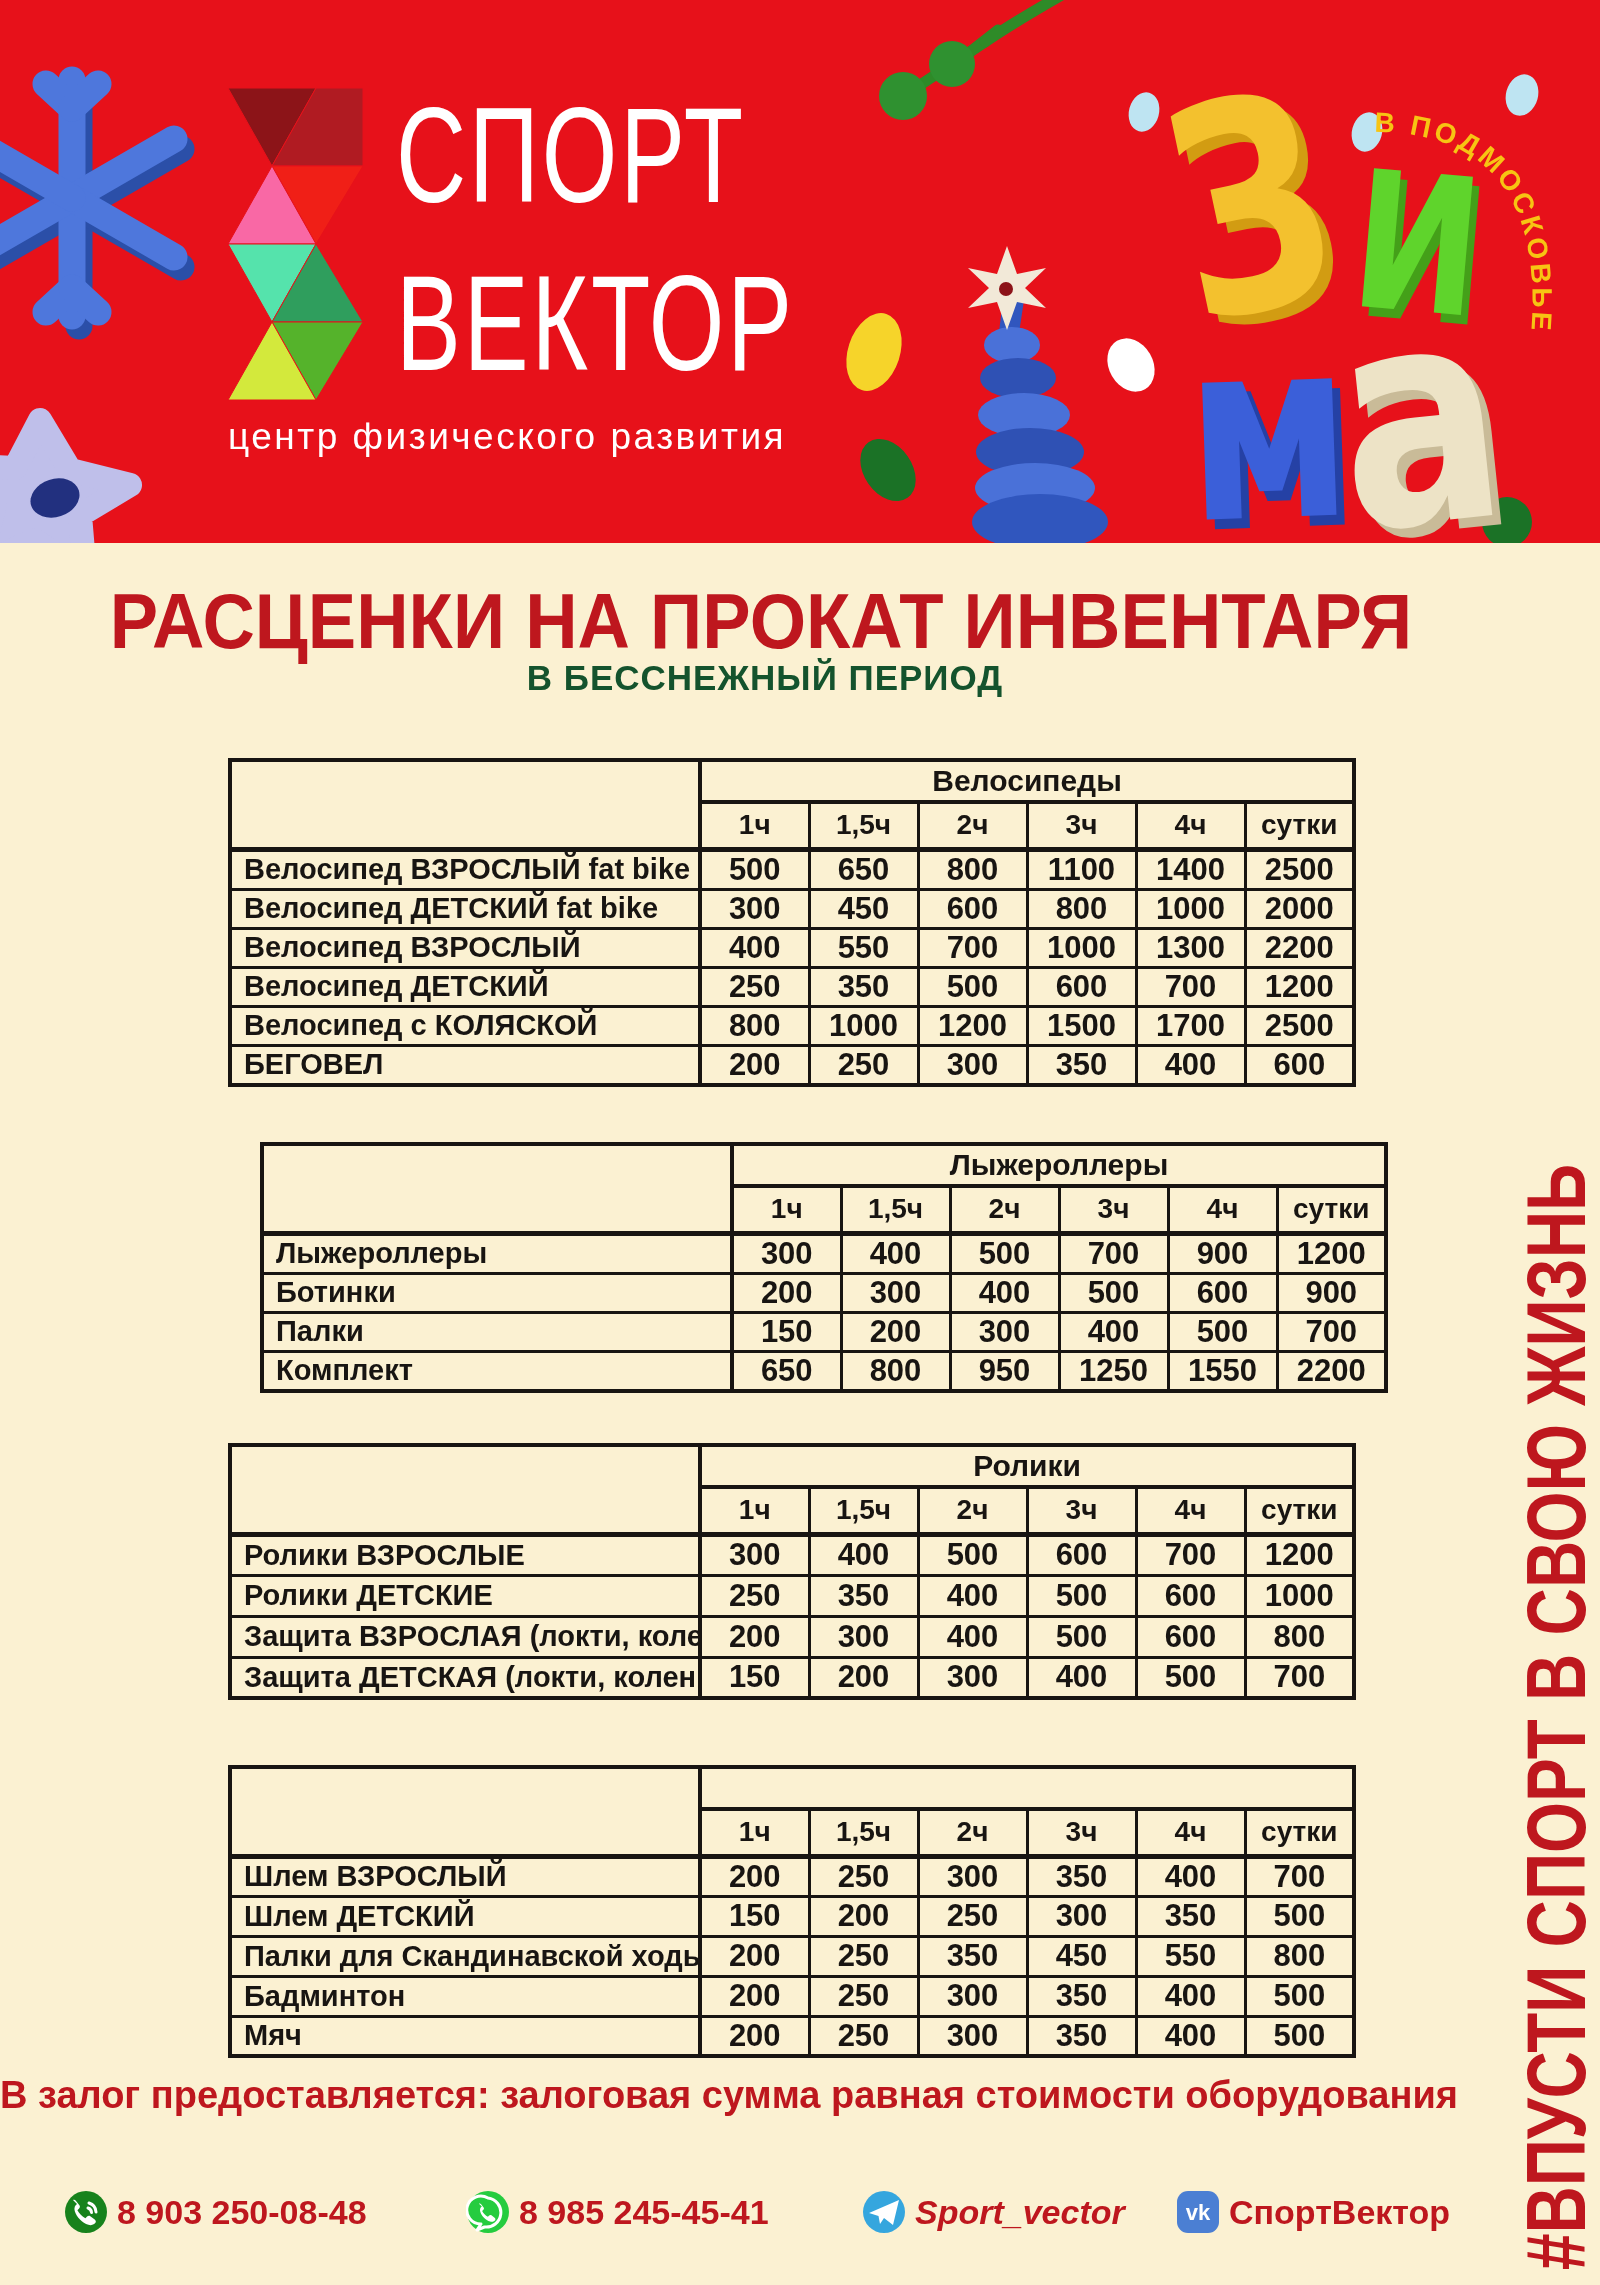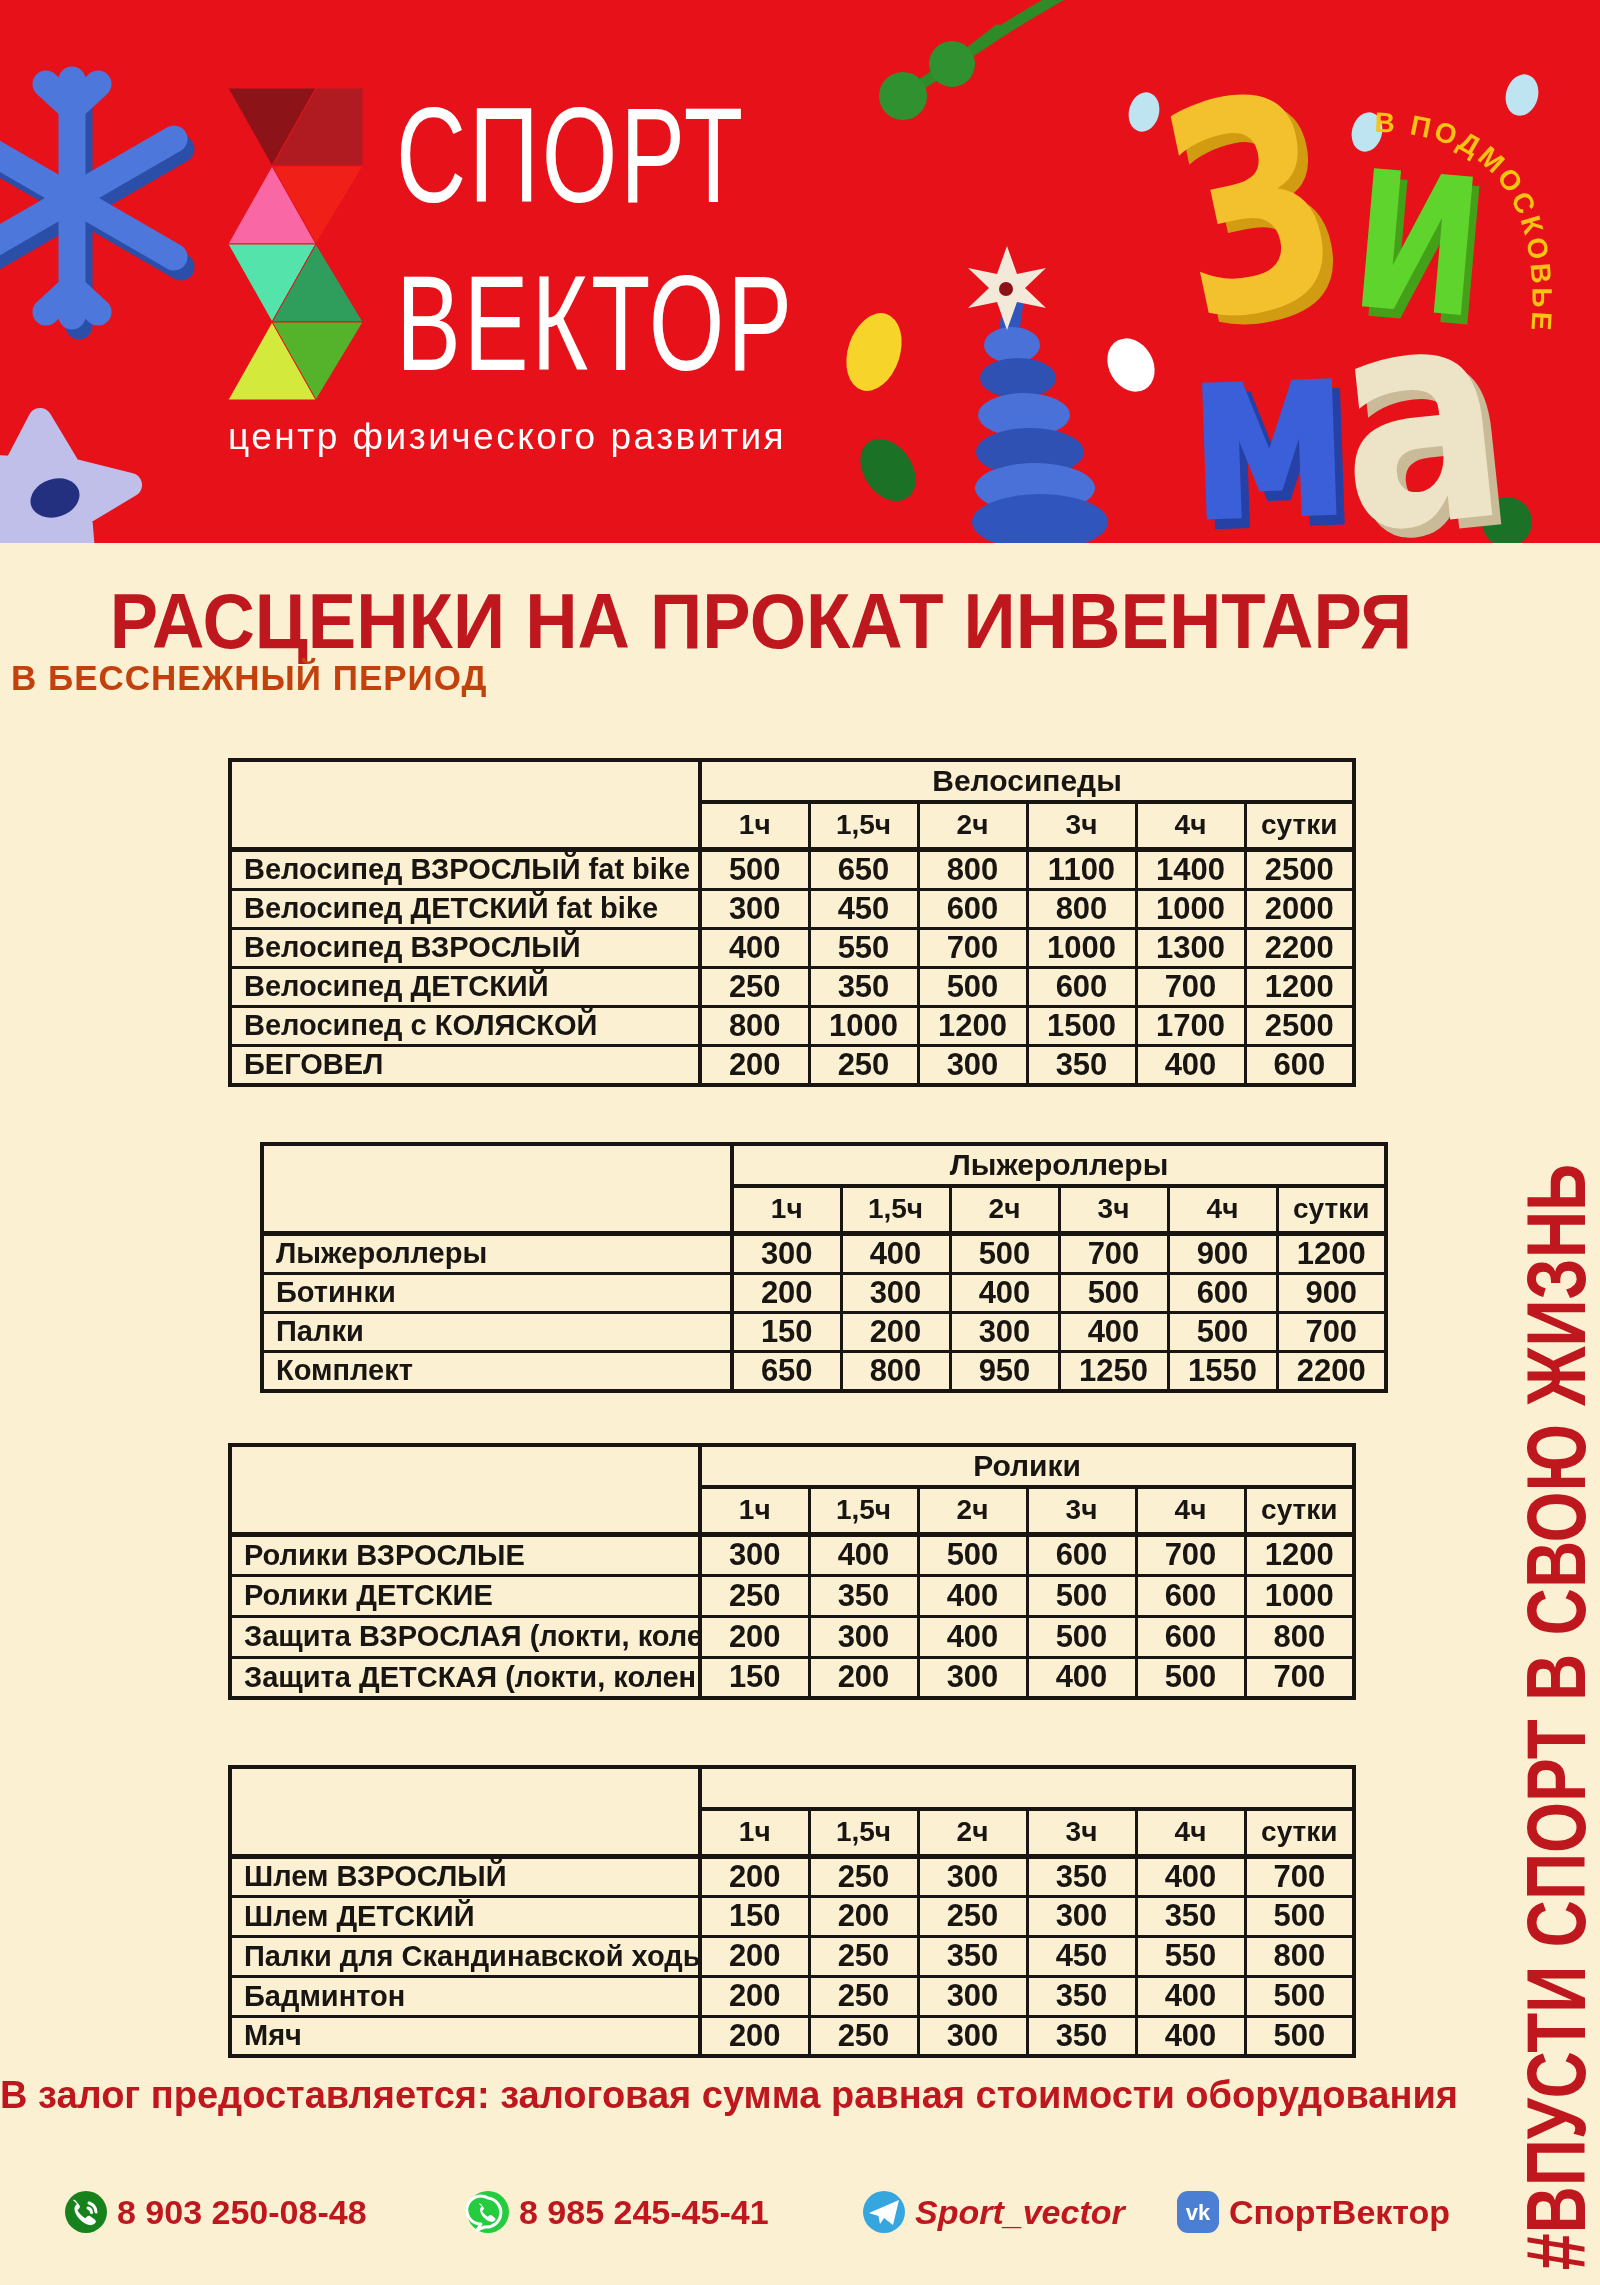--- a/index.html
+++ b/index.html
@@ -20,22 +20,22 @@
     position:absolute;left:228px;top:416px;color:#FFFFFF;font-size:37px;font-weight:400;
     letter-spacing:2.5px;white-space:nowrap;
   }
   
   .main-title{
     position:absolute;top:582px;left:0;width:1522px;text-align:center;
     font-size:78px;font-weight:800;color:#BE171E;line-height:1;
     transform:scaleX(0.93);transform-origin:center top;white-space:nowrap;
   }
   .subtitle{
-    position:absolute;top:660px;left:11px;width:1522px;text-align:left;
-    font-size:35px;font-weight:700;color:#c2410c;letter-spacing:1px;line-height:1;
+    position:absolute;top:660px;left:4px;width:1522px;text-align:center;
+    font-size:35px;font-weight:700;color:#14532d;letter-spacing:1px;line-height:1;
   }
   
   .table-slot{position:absolute;left:228px;}
   .slot-0{top:758px;} .slot-1{top:1142px;padding-left:32px;} .slot-2{top:1443px;} .slot-3{top:1765px;}
   .price-table{border-collapse:collapse;table-layout:fixed;width:1124px;border:4px solid #181512;}
   .price-table td{
     border:3px solid #181512;padding:0;color:#181512;text-align:center;vertical-align:middle;
     font-family:"Liberation Sans", sans-serif;overflow:hidden;white-space:nowrap;
   }
   .price-table .corner-cell{border-right-width:4px;border-bottom-width:5px;}

